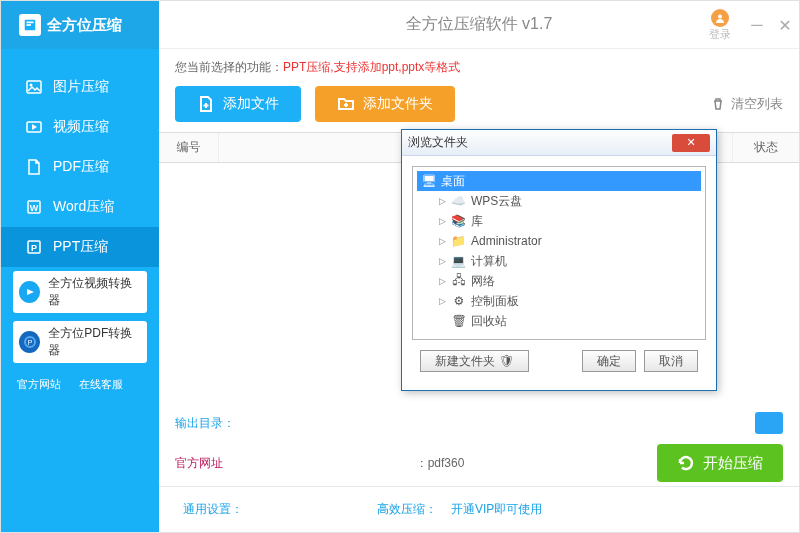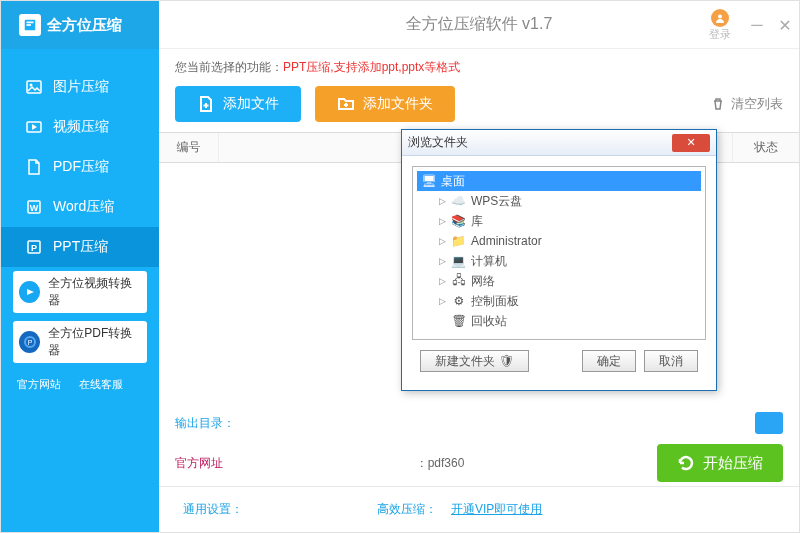--- a/index.html
+++ b/index.html
@@ -48,21 +48,21 @@
 .out-path{flex:1}
 .folder-ico{width:28px;height:22px;background:#2aa4f4;border-radius:3px;cursor:pointer}
 .info-row{display:flex;align-items:center;gap:16px;padding:4px 16px;font-size:12px;color:#666}
 .info-row a{color:#be185d;text-decoration:none}
 .start-btn{margin-left:auto;background:#5cc21f;color:#fff;height:38px;border-radius:4px;display:flex;align-items:center;gap:8px;padding:0 20px;font-size:15px;cursor:pointer}
 .start-btn svg{width:18px;height:18px;fill:none;stroke:#fff;stroke-width:2.5}
 .settings{border-top:1px solid #e8e8e8;padding:10px 24px;font-size:12px;color:#666}
 .set-row{display:flex;align-items:center;gap:14px;padding:4px 0}
 .set-head{color:#1aa3e8}
 .set-head2{color:#1aa3e8;margin-left:120px}
-.vip{color:#1aa3e8;text-decoration:underline;cursor:pointer}
+.vip{color:#1aa3e8;cursor:pointer}
 .radio{display:flex;align-items:center;gap:4px}
 .radio input{accent-color:#1aa3e8}
 .numbox{width:50px;height:22px;border:1px solid #ccc;text-align:center;font-size:12px}
 .hint{color:#999;font-size:11px;line-height:1.3}
 
 .dlg{position:absolute;left:242px;top:128px;width:316px;background:#fff;border:1px solid #1a6fb5;box-shadow:2px 2px 8px rgba(0,0,0,.25)}
 .dlg-title{height:26px;background:linear-gradient(#fefefe,#e7eef7);border-bottom:1px solid #c9d6e8;display:flex;align-items:center;padding:0 6px;font-size:12px;color:#333}
 .dlg-close{margin-left:auto;width:38px;height:18px;background:#d94b3a;border-radius:2px;display:flex;align-items:center;justify-content:center;color:#fff;cursor:pointer;font-size:11px}
 .dlg-body{padding:10px}
 .tree{border:1px solid #b5b5b5;height:174px;overflow:auto;font-size:12px;padding:4px}

